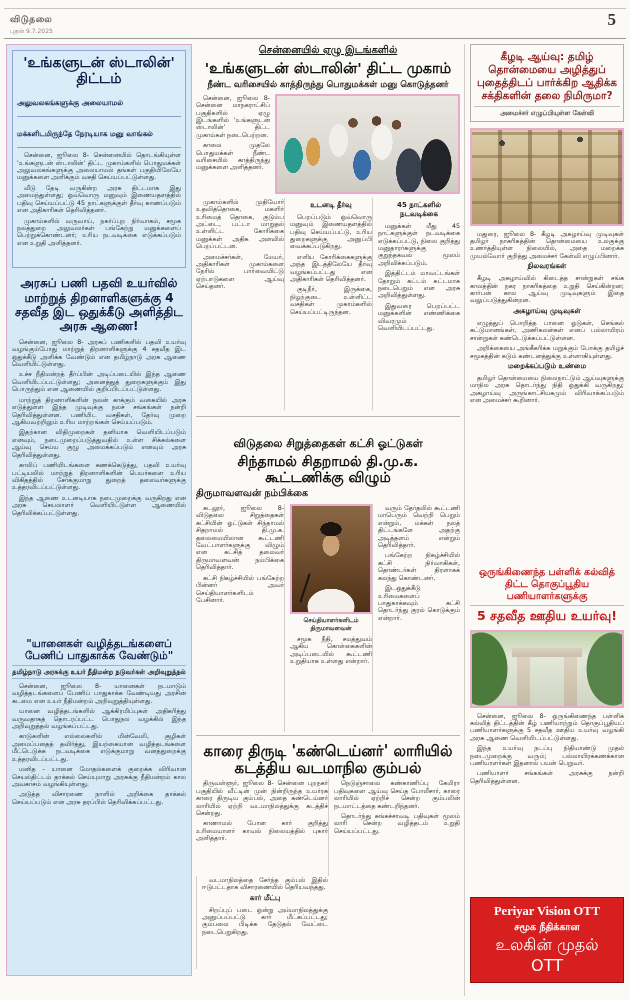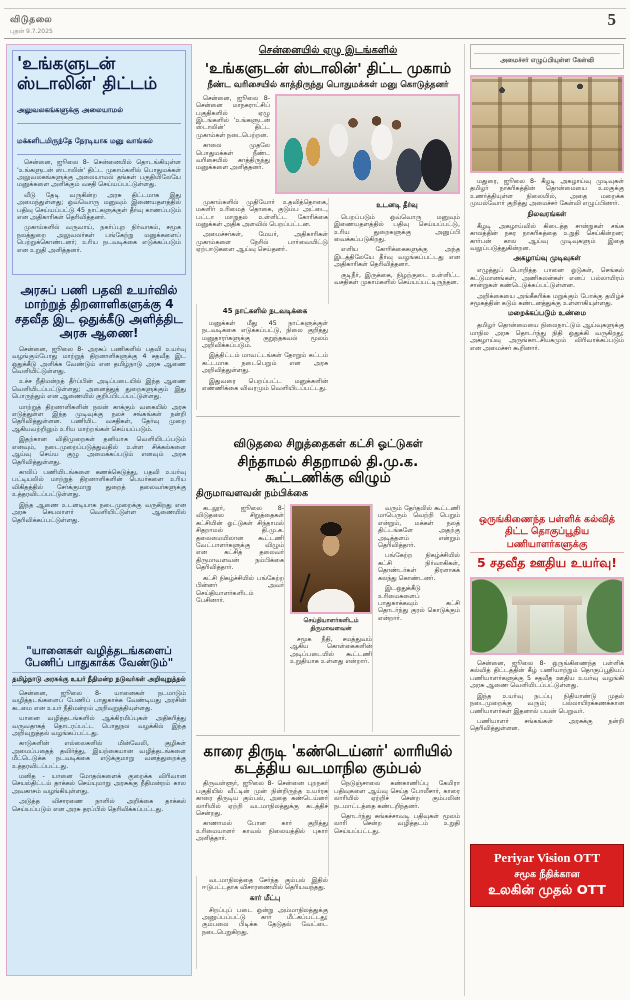--- a/index.html
+++ b/index.html
@@ -21,21 +21,21 @@
   .colsep { border-left:1px solid #d2d0cb; padding-left:5px; }
   .subhead { font-size:7px; font-weight:bold; text-align:center; color:#1c1c1a; margin:3px 0; }
   .clip { overflow:hidden; }
 
   
   .leftcol {
     position:absolute; left:6px; top:44px; width:186px; height:932px;
     background:#d5eaf6; border:1px solid #dcaacb; padding:5px 5px;
   }
   .l-a1 { border:1px solid #96a2d8; padding:3px 4px 4px; background:#d9edf8; }
-  .l-a1 .hl { font-size:17px; font-weight:bold; text-align:left; color:#101a44; line-height:1.15; }
+  .l-a1 .hl { font-size:14px; font-weight:bold; text-align:center; color:#101a44; line-height:1.15; }
   .l-a1 .deck { font-size:7px; font-weight:bold; text-align:left; color:#15254f; margin-top:13px; border-bottom:1px solid #8f9cd2; padding-bottom:8px; }
   .l-a1 .body { height:112px; margin-top:3px; }
   .l-a2 .hl { font-size:12px; font-weight:bold; text-align:center; color:#0e1840; line-height:1.2; margin:8px 2px 4px; }
   .l-a2 .body { height:292px; }
   .l-a3 .hl { font-size:10.5px; font-weight:bold; text-align:center; color:#101a44; line-height:1.2; margin:7px 2px 3px; }
   .l-a3 .deck { font-size:6.5px; font-weight:bold; text-align:center; color:#222; border-top:1px solid #9fb6cc; border-bottom:1px solid #9fb6cc; padding:2px 0; margin-bottom:3px; }
   .l-a3 .body { height:322px; }
 
   
   .centercol { position:absolute; left:196px; top:44px; width:264px; height:952px; }
@@ -50,21 +50,21 @@
       radial-gradient(ellipse 12px 24px at 20% 58%, #d4a04e 58%, transparent 60%),
       radial-gradient(ellipse 15px 26px at 47% 72%, #3a6ea8 58%, transparent 60%),
       radial-gradient(ellipse 26px 44px at 88% 72%, #23232a 58%, transparent 60%),
       radial-gradient(ellipse 22px 38px at 73% 78%, #39404d 58%, transparent 60%),
       radial-gradient(ellipse 18px 30px at 58% 48%, #f3f2ee 58%, transparent 60%),
       radial-gradient(ellipse 16px 28px at 34% 46%, #efeeea 58%, transparent 60%),
       radial-gradient(circle 5px at 42% 28%, #6b4b35 90%, transparent),
       radial-gradient(circle 5px at 55% 26%, #5e412e 90%, transparent),
       radial-gradient(circle 5px at 66% 30%, #6b4b35 90%, transparent),
       linear-gradient(180deg, #e9e7e1 0%, #dcd9d2 60%, #cfccc4 100%); }
-  .c-a1 .cols3 { display:grid; grid-template-columns:1fr 1fr; margin-top:4px; height:212px; overflow:hidden; }
+  .c-a1 .cols3 { display:grid; grid-template-columns:1fr 1fr 1fr; margin-top:4px; height:212px; overflow:hidden; }
   .c-a1 .cols3 > div { overflow:hidden; }
 
   .c-a2 { border-top:1px solid #b9b7b2; border-bottom:1px solid #b9b7b2; margin-top:6px; padding:20px 0 3px; }
   .c-a2 .kick2 { font-size:11px; font-weight:bold; text-align:center; color:#161614; }
   .c-a2 .hl { font-size:14px; font-weight:bold; text-align:center; color:#121210; line-height:1.15; margin:2px 0; }
   .c-a2 .deck { font-size:9.5px; font-weight:bold; text-align:left; color:#1c1c1a; margin-bottom:4px; }
   .c-a2 .cols3 { display:grid; grid-template-columns:1fr 1fr 1fr; height:228px; overflow:hidden; }
   .c-a2 .cols3 > div { overflow:hidden; }
   .speaker { width:100%; height:110px; background:
       radial-gradient(ellipse 15px 10px at 50% 22%, #1d1510 70%, transparent 72%),
@@ -103,21 +103,21 @@
       radial-gradient(ellipse 42px 58px at 6% 50%, #4c7a3a 62%, transparent 64%),
       radial-gradient(ellipse 42px 58px at 94% 50%, #55834a 62%, transparent 64%),
       linear-gradient(180deg, #c2d4ab 0%, #e3e8da 35%, #cfd5c1 100%); }
   .r-body2 { height:178px; overflow:hidden; }
   .ad {
     margin-top:7px; background:#d81f1f; border:1px solid #8c0f0f;
     color:#fff; text-align:center; padding:6px 14px 7px;
   }
   .ad .a1 { font-size:12.5px; font-weight:bold; font-family:"Liberation Serif", serif; }
   .ad .a2 { font-size:9.5px; font-weight:bold; margin-top:2px; }
-  .ad .a3 { font-size:13px; font-weight:bold; margin-top:1px; }
+  .ad .a3 { font-size:16px; font-weight:normal; margin-top:1px; }
 </style>
 </head>
 <body>
 
 <div id="page">
 
   <div class="toprule"></div>
   <div class="masthead">
     <div class="mname">விடுதலை</div>
     <div class="mdate">புதன் 9.7.2025</div>
@@ -245,20 +245,21 @@
         </div>
       </div>
     </div>
 
   </div>
 
   <div class="rightcol">
 
     <div>
       <div class="r-a1-box">
+        <div class="hl">கீழடி ஆய்வு: தமிழ் தொன்மையை அழித்துப் புதைத்திடப் பார்க்கிற ஆதிக்க சக்திகளின் தலை நிமிருமா?</div>
         <div class="deck">அமைச்சர் எழுப்பியுள்ள கேள்வி</div>
       </div>
       <div class="dig photo-frame"></div>
       <div class="r-body1">
         <div>
             <p class="bp">மதுரை, ஜூலை 8- கீழடி அகழாய்வு முடிவுகள் தமிழர் நாகரிகத்தின் தொன்மையை உலகுக்கு உணர்த்தியுள்ள நிலையில், அதை மறைக்க முயல்வோர் குறித்து அமைச்சர் கேள்வி எழுப்பினார்.</p>
           </div>
         <div class="subhead">நிலவரங்கள்</div>
         <div>
             <p class="bp">கீழடி அகழாய்வில் கிடைத்த சான்றுகள் சங்க காலத்தின் நகர நாகரிகத்தை உறுதி செய்கின்றன; கார்பன் கால ஆய்வு முடிவுகளும் இதை வலுப்படுத்துகின்றன.</p>

